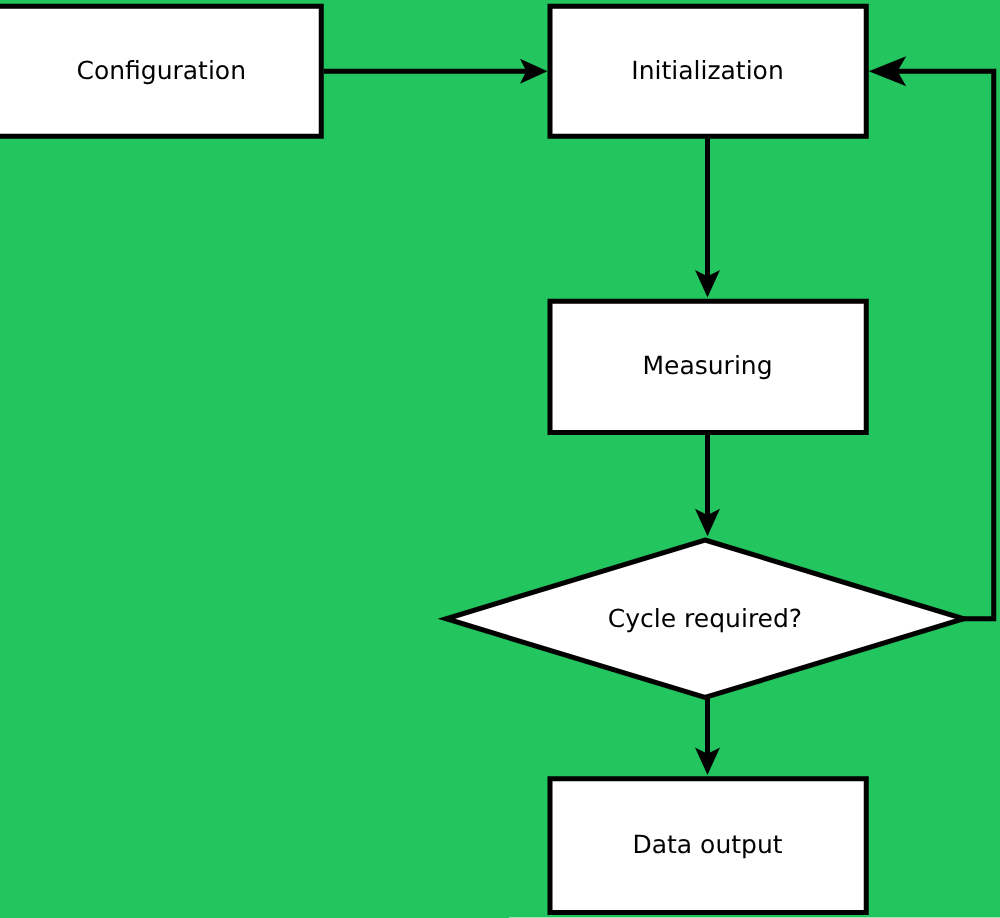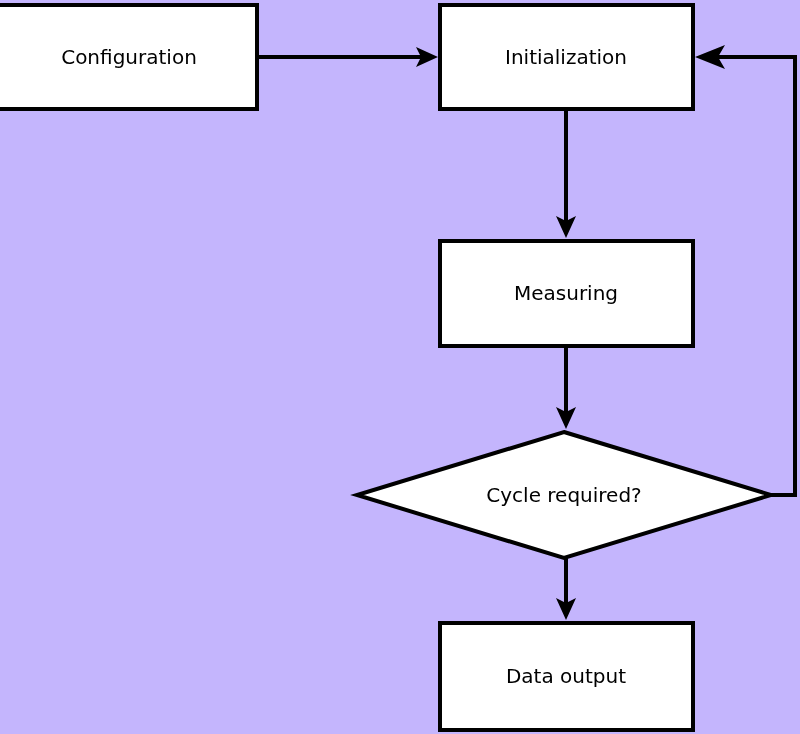--- a/index.html
+++ b/index.html
@@ -7,21 +7,21 @@
     padding: 0;
     background: #ffffff;
   }
   body {
     font-family: "DejaVu Sans", sans-serif;
   }
   #diagram-root {
     position: relative;
     width: 800px;
     height: 734px;
-    background: #c4b5fd;
+    background: #22c55e;
     overflow: hidden;
   }
   #flow-svg {
     position: absolute;
     left: 0;
     top: 0;
     width: 800px;
     height: 734px;
     display: block;
   }

